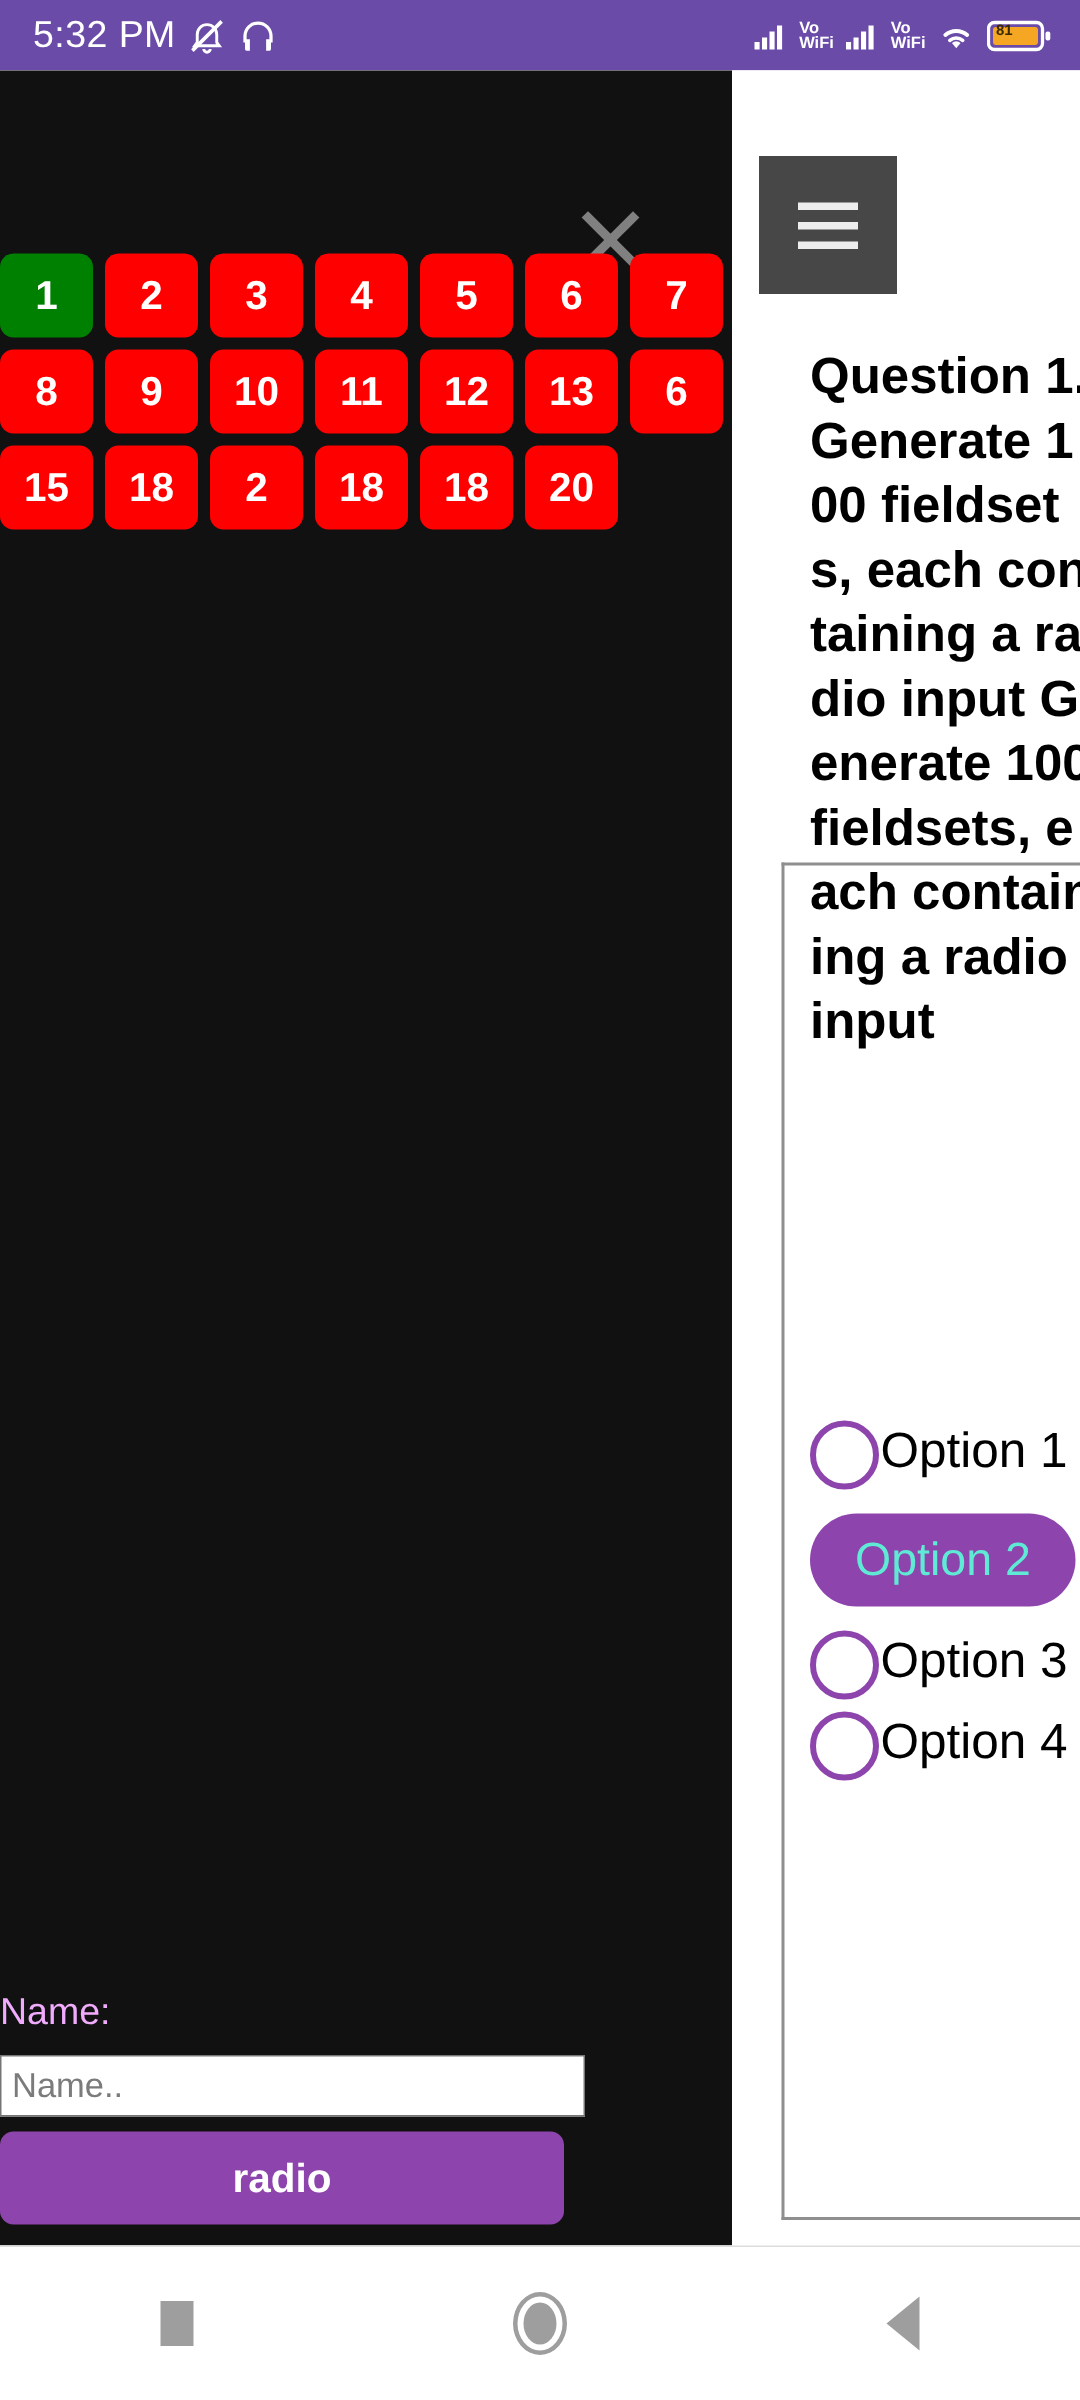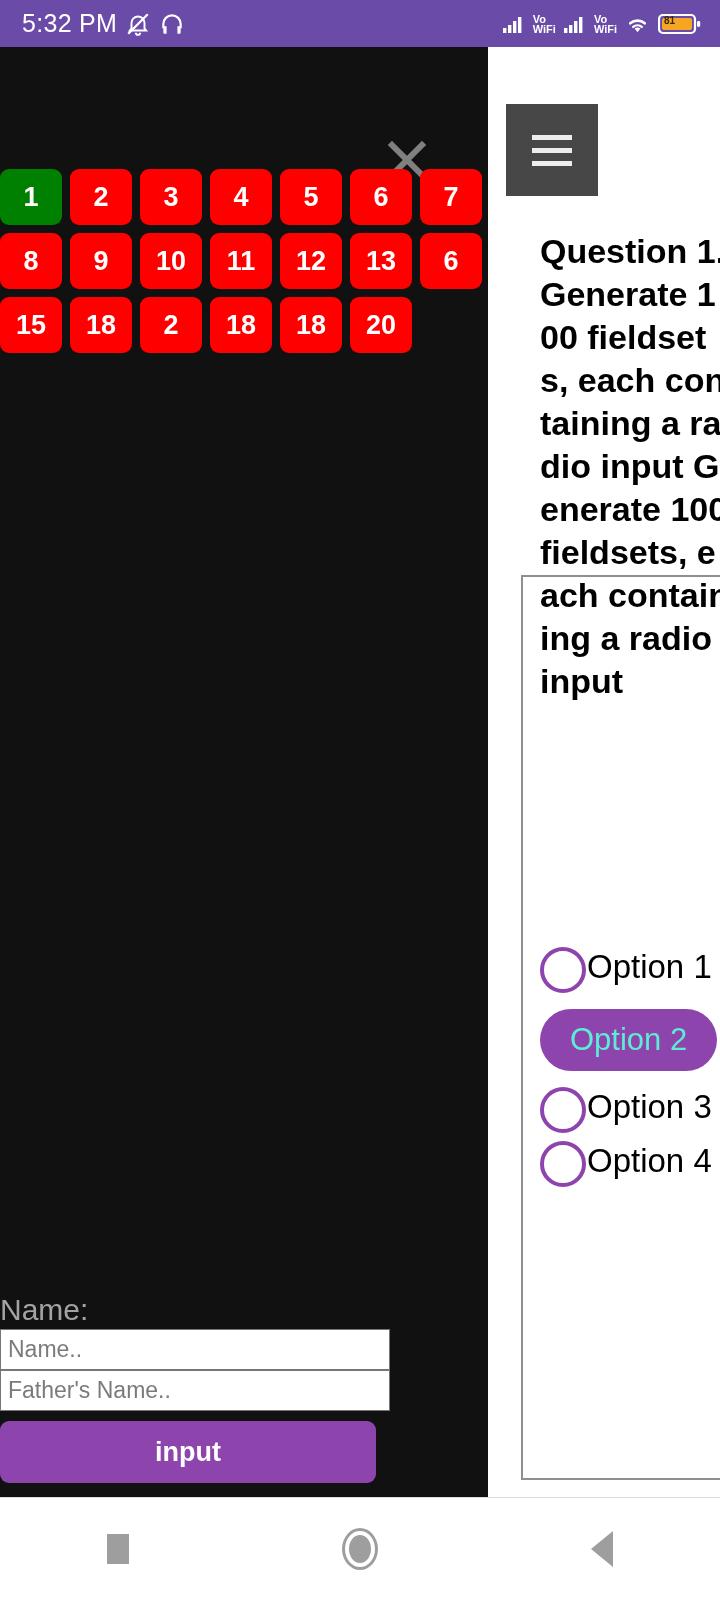--- a/index.html
+++ b/index.html
@@ -54,21 +54,21 @@
     display:flex; align-items:center; justify-content:center;
     cursor:pointer; background:#ff0000;
   }
   .num-btn.done{ background:#008000; }
 
   
   .form-area{
     position:absolute; left:0px; bottom:14px; width:392px;
   }
   .f-label{
-    color:#a3a3a3; font-size:30px; line-height:34px; padding:3px 0 2px 0;
+    color:#f0abfc; font-size:25px; line-height:34px; padding:3px 0 12px 0;
   }
   .f-input{
     display:block; width:390px; height:41px;
     background:#ffffff; color:#701a75; border:1px solid #767676;
     font-size:23px; padding:0 7px;
     font-family:"Liberation Sans", sans-serif;
   }
   .f-input::placeholder{ color:#7b7b7b; }
   .submit-btn{
     display:block; margin-top:10px; width:376px; height:62px;
@@ -229,22 +229,21 @@
           <button class="num-btn">18</button>
           <button class="num-btn">2</button>
           <button class="num-btn">18</button>
           <button class="num-btn">18</button>
           <button class="num-btn">20</button>
         </div>
 
       <div class="form-area">
         <div class="f-label">Name:</div>
         <input class="f-input" type="text" placeholder="Name.." style="">
-        <input class="f-input" type="text" placeholder="Father's Name.." style="">
-        <button class="submit-btn">input</button>
+        <button class="submit-btn">radio</button>
       </div>
     </div>
 
     <div class="right-panel">
 
       <button class="menu-btn">
         <span></span>
         <span></span>
         <span></span>
       </button>

